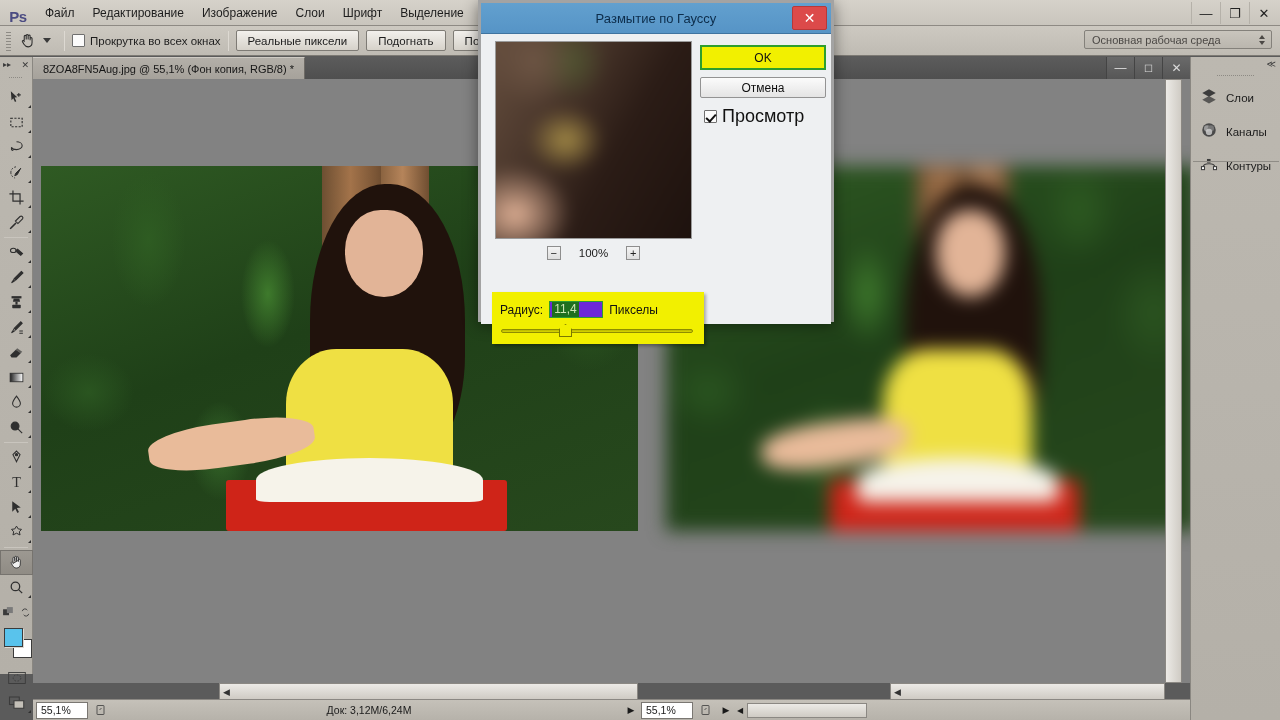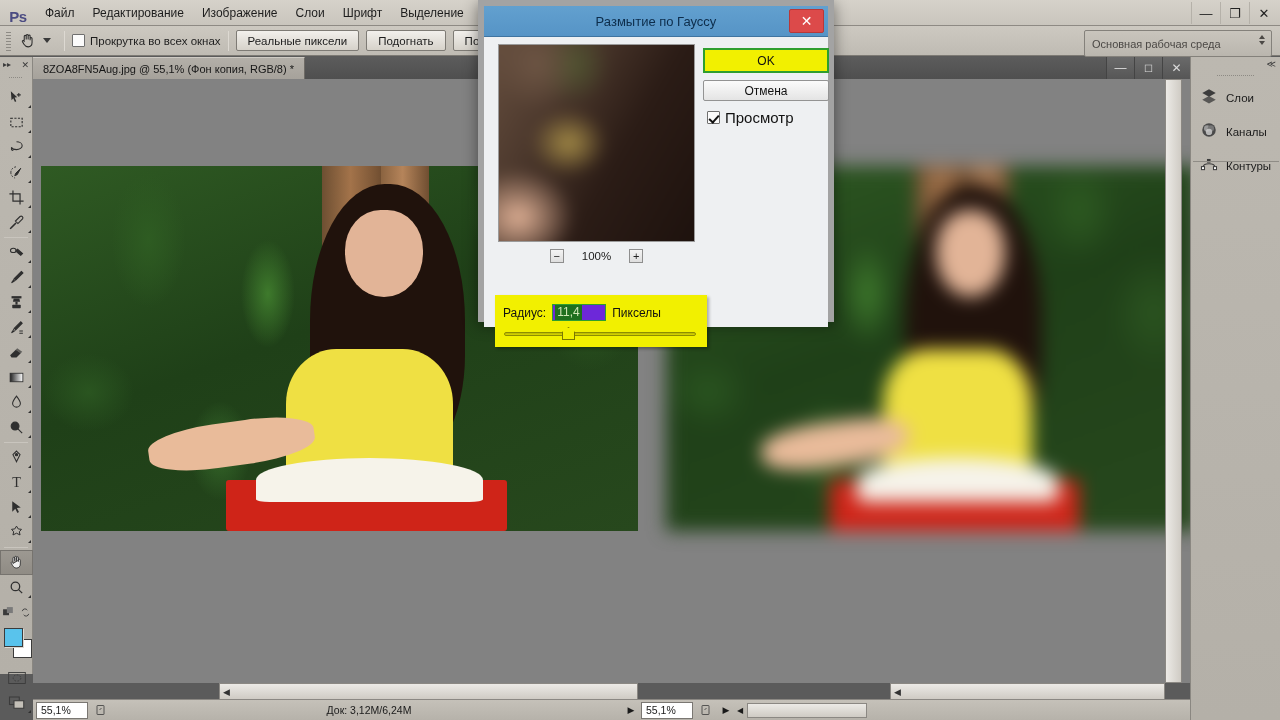--- a/index.html
+++ b/index.html
@@ -73,21 +73,21 @@
     width: 4px; height: 8px; border: solid #111;
     border-width: 0 2px 2px 0; transform: rotate(42deg);
   }
   .opt-btn {
     height: 21px; padding: 0 11px; font-size: 11.5px; color: #1b1b1b;
     background: linear-gradient(#f2f0ec, #d6d2ca);
     border: 1px solid #7e7b75; border-radius: 2px;
     display: flex; align-items: center; margin-right: 7px;
   }
   .workspace-select {
-    position: absolute; right: 8px; top: 4px; width: 188px; height: 27px;
+    position: absolute; right: 8px; top: 4px; width: 188px; height: 19px;
     background: linear-gradient(#c9c5bd, #bab6ae);
     border: 1px solid #84817b; border-radius: 2px;
     display: flex; align-items: center; padding: 0 7px;
     font-size: 11px; color: #4b4845; margin-left: 32px;
   }
   .spin-arrows {
     position: absolute; right: 6px; top: 4px; display: flex;
     flex-direction: column; gap: 2px;
   }
   .spin-arrows i { display: block; width: 0; height: 0;
@@ -222,21 +222,21 @@
   .ph-body { position: absolute; background: #efe043; }
   .ph-arm { position: absolute; background: #e9bb9a; }
   .ph-book { position: absolute; background: #cf2418; }
   .ph-pages { position: absolute; background: #f6f3ea; }
   .blurred { filter: blur(9px); }
 
   
   .dialog {
     position: absolute; left: 478px; top: 0; width: 356px; height: 322px;
     background: #eef0f2;
-    border: 6px solid #a3a3a3;
+    border: 3px solid #a3a3a3;
     box-shadow: 0 3px 14px rgba(0,0,0,.45);
   }
   .dlg-title {
     height: 31px; background: linear-gradient(#62a0cf,#5694c6);
     border-bottom: 1px solid #3f74a0;
     display: flex; align-items: center; justify-content: center;
     position: relative;
   }
   .dlg-title-text { font-size: 13px; color: #0d2d4b; }
   .dlg-close {
@@ -272,21 +272,21 @@
   .zpct { font-size: 11.5px; color: #1b1b1b; }
   .dlg-btn {
     position: absolute; width: 126px; height: 21px;
     background: linear-gradient(#fbfbfb,#e4e4e4);
     border: 1px solid #939393; border-radius: 2px;
     display: flex; align-items: center; justify-content: center;
     font-size: 12px; color: #111;
   }
   .dlg-chk {
     position: absolute; display: flex; align-items: center; gap: 5px;
-    font-size: 15px; color: #111;
+    font-size: 18px; color: #111;
   }
   .radius-panel {
     position: absolute; left: 11px; top: 258px; width: 212px; height: 52px;
     background: #f2f000; box-shadow: 2px 2px 3px rgba(0,0,0,.3);
   }
   .radius-row {
     position: absolute; left: 8px; top: 9px; display: flex;
     align-items: center; gap: 6px; font-size: 12px; color: #111;
   }
   .radius-input {

